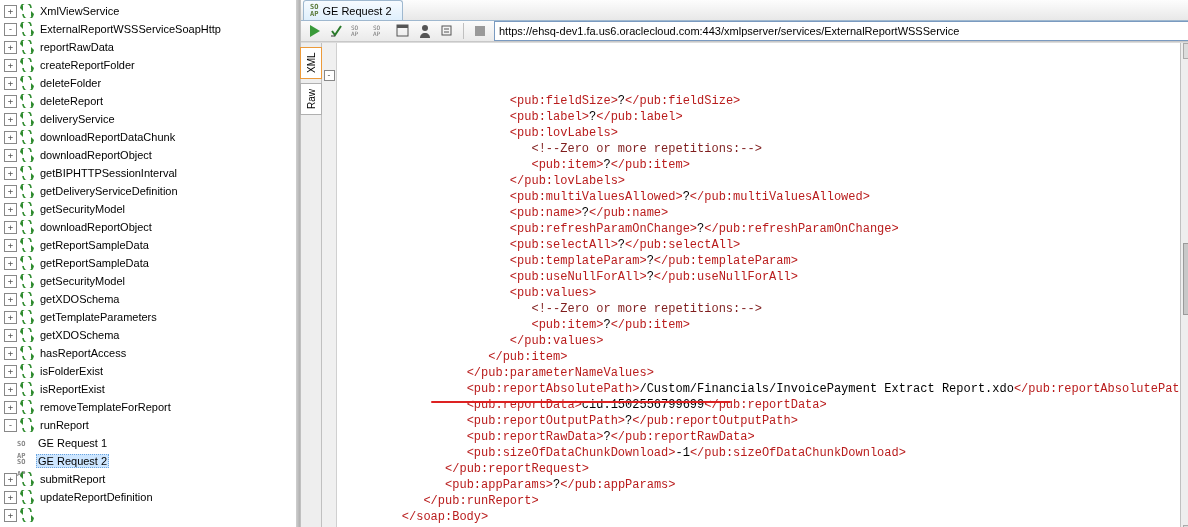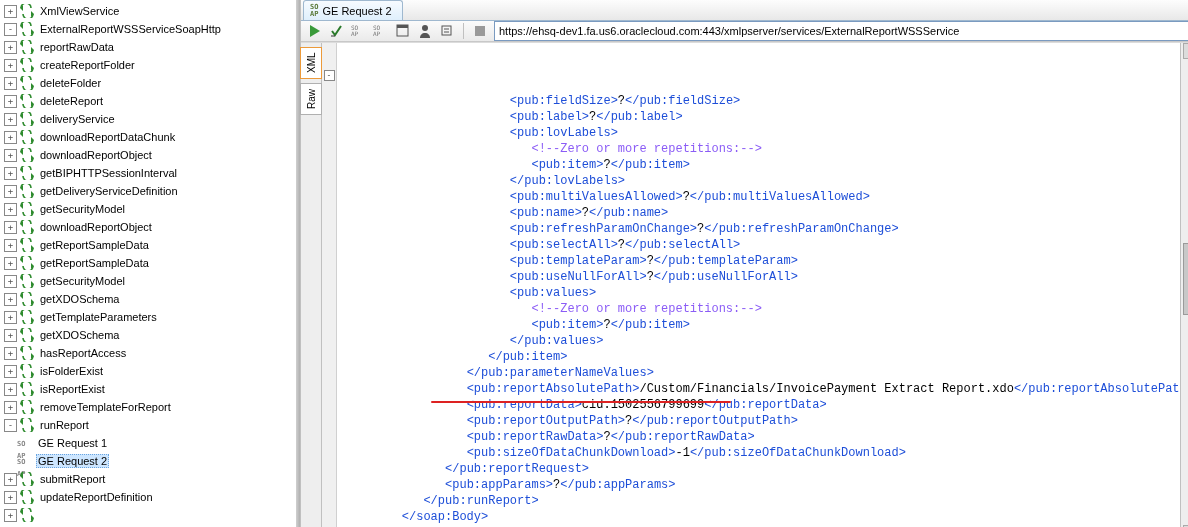--- a/index.html
+++ b/index.html
@@ -28,23 +28,23 @@
 .url-input{flex:1;height:18px;border:1px solid #7a9ac0;background:#fff;padding:0 4px;font-size:11px;outline:none}
 .editor-wrap{flex:1;position:relative;display:flex;border-top:1px solid #dcdcdc}
 .side-tab{width:20px;height:30px;display:flex;align-items:center;justify-content:center;writing-mode:vertical-rl;transform:rotate(180deg);font-size:10px;color:#000}
 .side-tabs-left,.side-tabs-right{width:20px;background:#eee;border-right:1px solid #c0c0c0;display:flex;flex-direction:column;align-items:center;padding-top:4px;gap:4px}
 .side-tab.xml{border:1px solid #ec9a3a;background:#fff}
 .side-tab.raw{border:1px solid #b0b0b0;background:#fff}
 .gutter{width:14px;background:#f0f0f0;border-right:1px solid #d0d0d0;padding-top:24px}
 .fold{width:9px;height:9px;border:1px solid #888;background:#fff;color:#555;font-size:8px;line-height:9px;text-align:center;margin:3px auto;font-family:monospace;cursor:pointer}
 .code{flex:1;font-family:Consolas,"Courier New",monospace;font-size:12px;line-height:16px;white-space:pre;overflow:hidden;padding:2px 0 0 0;position:relative}
 .code .line{height:16px}
-.t-tag{color:#1d4ed8}
+.t-tag{color:#b91c1c}
 .t-txt{color:#000}
-.t-cmt{color:#8b5cf6}
+.t-cmt{color:#7f1d1d}
 .underline-red{position:absolute;height:2px;background:#d22;z-index:2}
 .vscroll{width:16px;background:#eee;border-left:1px solid #c0c0c0;position:relative}
 .vscroll::before,.vscroll::after{content:"";position:absolute;left:2px;right:2px;height:14px;background:#dcdcdc;border:1px solid #aaa}
 .vscroll::before{top:0}
 .vscroll::after{bottom:0}
 .vscroll .thumb{position:absolute;left:2px;right:2px;top:200px;height:70px;background:#c8c8c8;border:1px solid #9a9a9a}
 .sep{width:1px;height:16px;background:#c0c0c0;margin:0 2px}
 </style>
 </head>
 <body>

